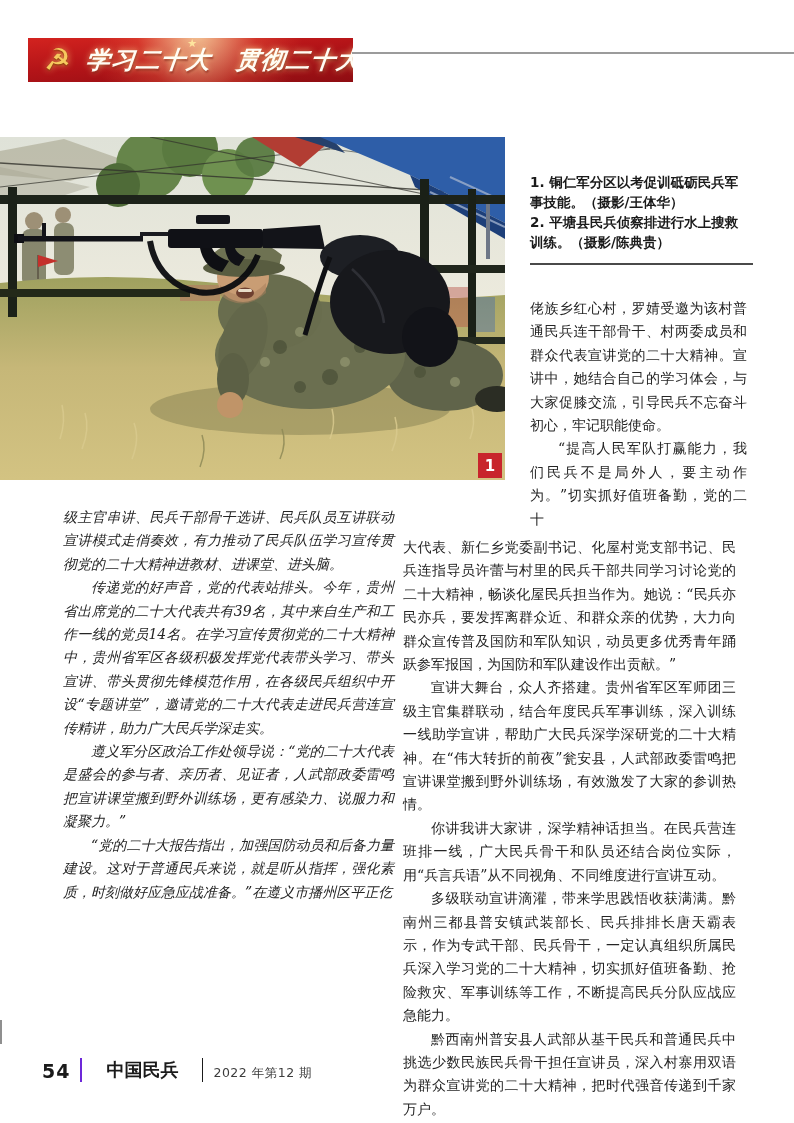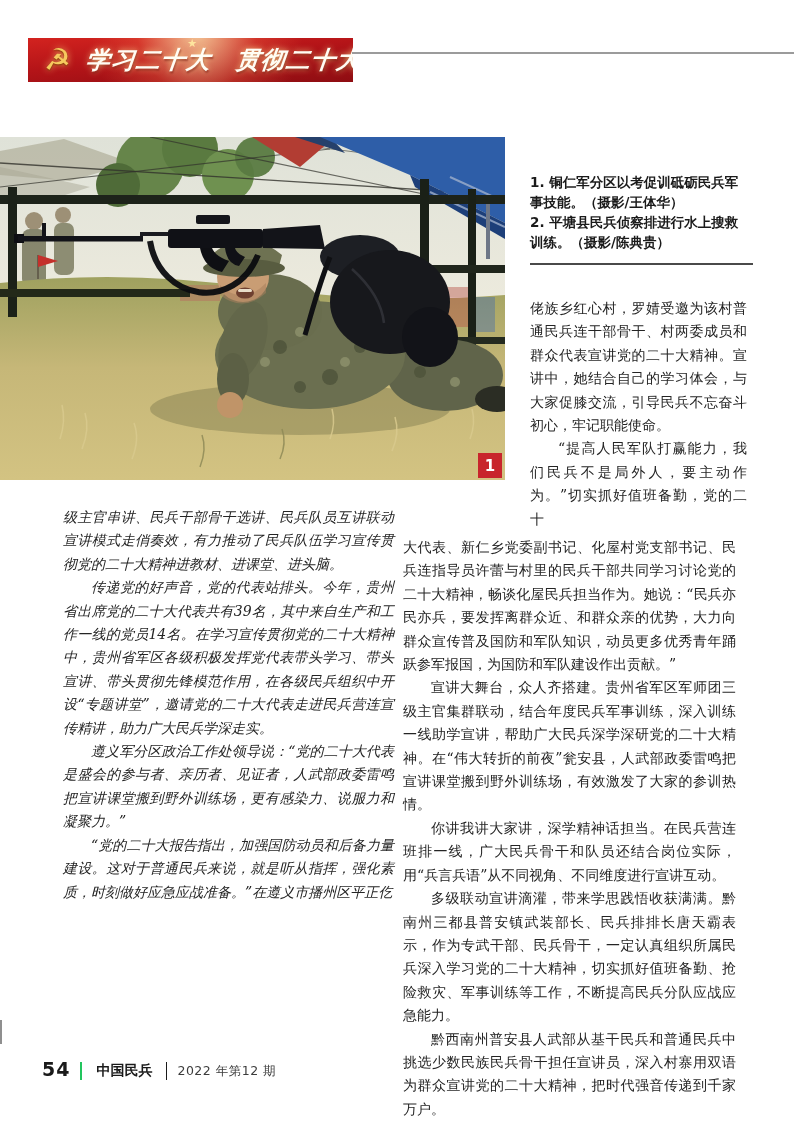--- a/index.html
+++ b/index.html
@@ -44,22 +44,22 @@
   .col p{margin:0;}
   .col p.indent{text-indent:2em;}
   .right-narrow{left:530px;top:297px;width:217px;}
   .left-col{left:63px;top:506px;width:331px;font-style:italic;}
   .right-wide{left:403px;top:536px;width:333px;}
 
   
   .footer{position:absolute;left:42px;top:1058px;display:flex;align-items:flex-end;
           font-family:"DejaVu Sans",sans-serif;color:#1a1a1a;}
   .page-num{font-size:19px;font-weight:bold;letter-spacing:1px;}
-  .mag{font-size:14px;font-weight:bold;margin-left:10px;padding:0 14px;
-       border-left:2px solid #22c55e;border-right:1.5px solid #1a1a1a;}
+  .mag{font-size:18px;font-weight:bold;margin-left:10px;padding:0 24px;
+       border-left:2px solid #6d28d9;border-right:1.5px solid #1a1a1a;}
   .issue{font-size:12.5px;color:#3c3c3c;margin-left:10px;letter-spacing:.5px;}
 
   .edge-mark{position:absolute;left:0;top:1020px;width:2px;height:24px;background:#8f8f8f;}
 </style>
 </head>
 <body>
 
 <div class="page">
 
   <div class="banner">

